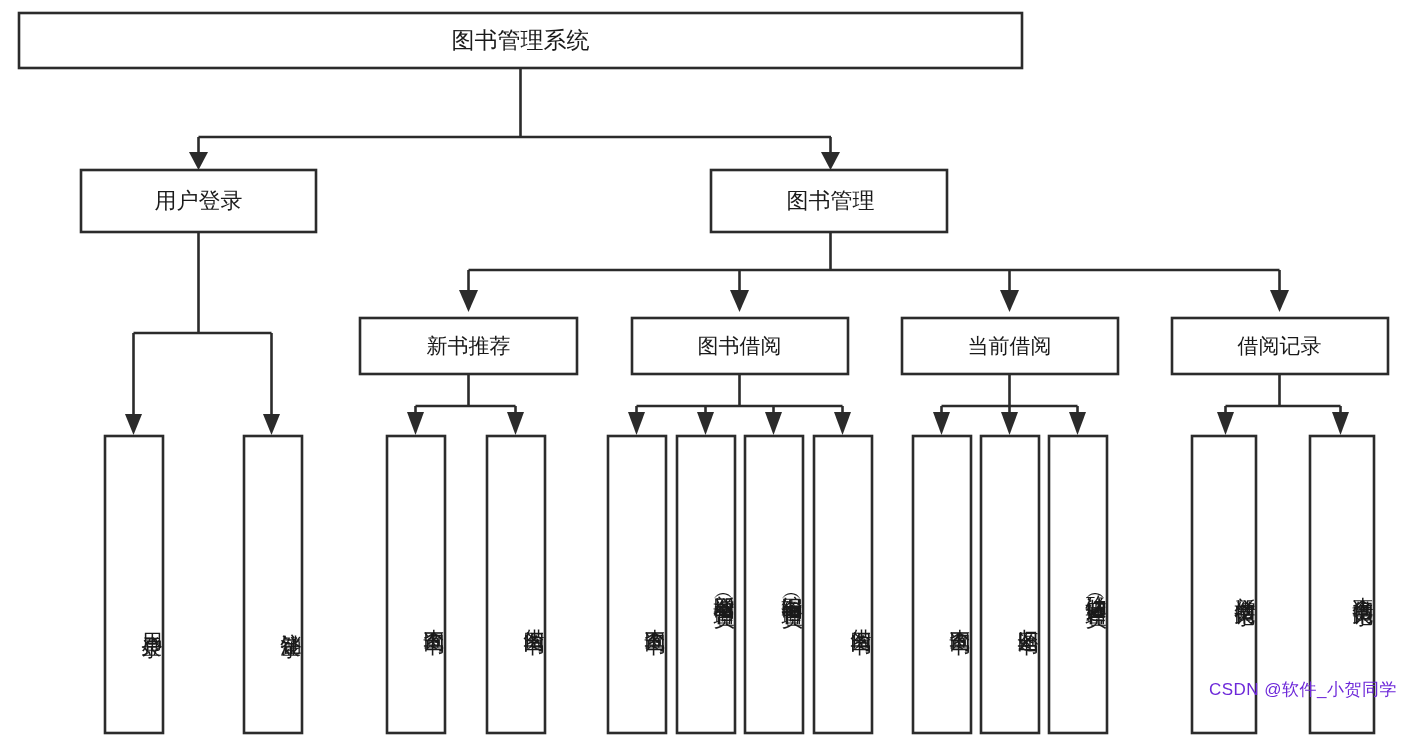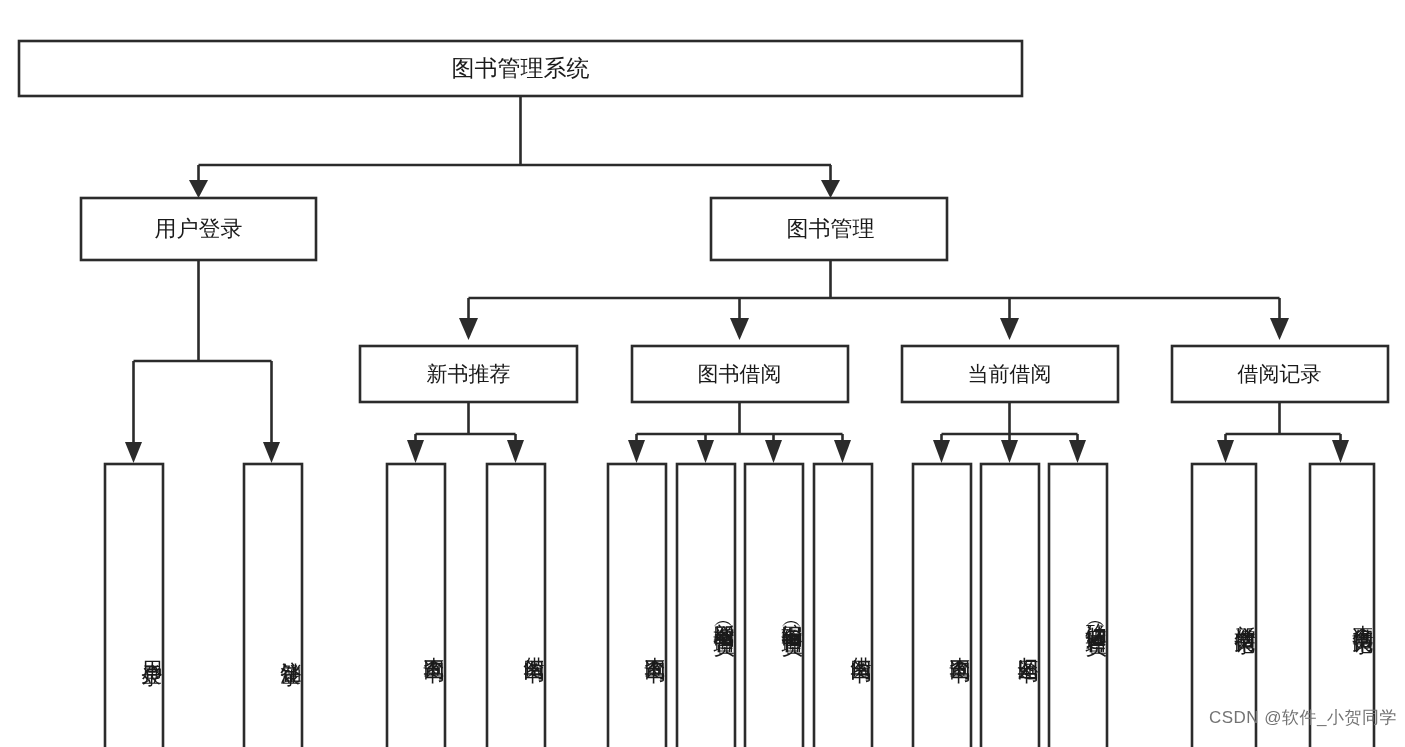--- a/index.html
+++ b/index.html
@@ -2,21 +2,21 @@
 <html><head>
 <meta charset="utf-8">
 <title>图书管理系统 功能结构图</title>
 <style>
   html,body{margin:0;padding:0;background:#ffffff;}
   body{
     width:1405px;height:747px;overflow:hidden;
     font-family:"Liberation Sans","DejaVu Sans",sans-serif;
     color:#1a1a1a;
   }
-  #diagram-root{position:relative;width:1405px;height:707px;background:#fff;margin-top:28px;}
+  #diagram-root{position:relative;width:1405px;height:707px;background:#fff;}
   svg#flow{position:absolute;left:0;top:0;width:1405px;height:747px;display:block;}
 
   .node-box{fill:#ffffff;stroke:#2b2b2b;stroke-width:2.6;}
   .conn{stroke:#2b2b2b;stroke-width:2.6;fill:none;stroke-linecap:butt;}
   .arrow-head{fill:#2b2b2b;stroke:none;}
 
   .node-label{
     font-family:"Liberation Sans","DejaVu Sans",sans-serif;
     fill:#1a1a1a;
     font-size:21px;
@@ -43,21 +43,21 @@
     justify-content:center;
     pointer-events:none;
     user-select:none;
   }
   .watermark{
     position:absolute;
     right:8px;
     bottom:6px;
     font-family:"Liberation Sans","DejaVu Sans",sans-serif;
     font-size:17px;
-    color:#737373;
+    color:#6d28d9;
     letter-spacing:0.5px;
     white-space:nowrap;
     user-select:none;
   }
 </style>
 </head>
 <body>
 
 <div id="diagram-root">
 

